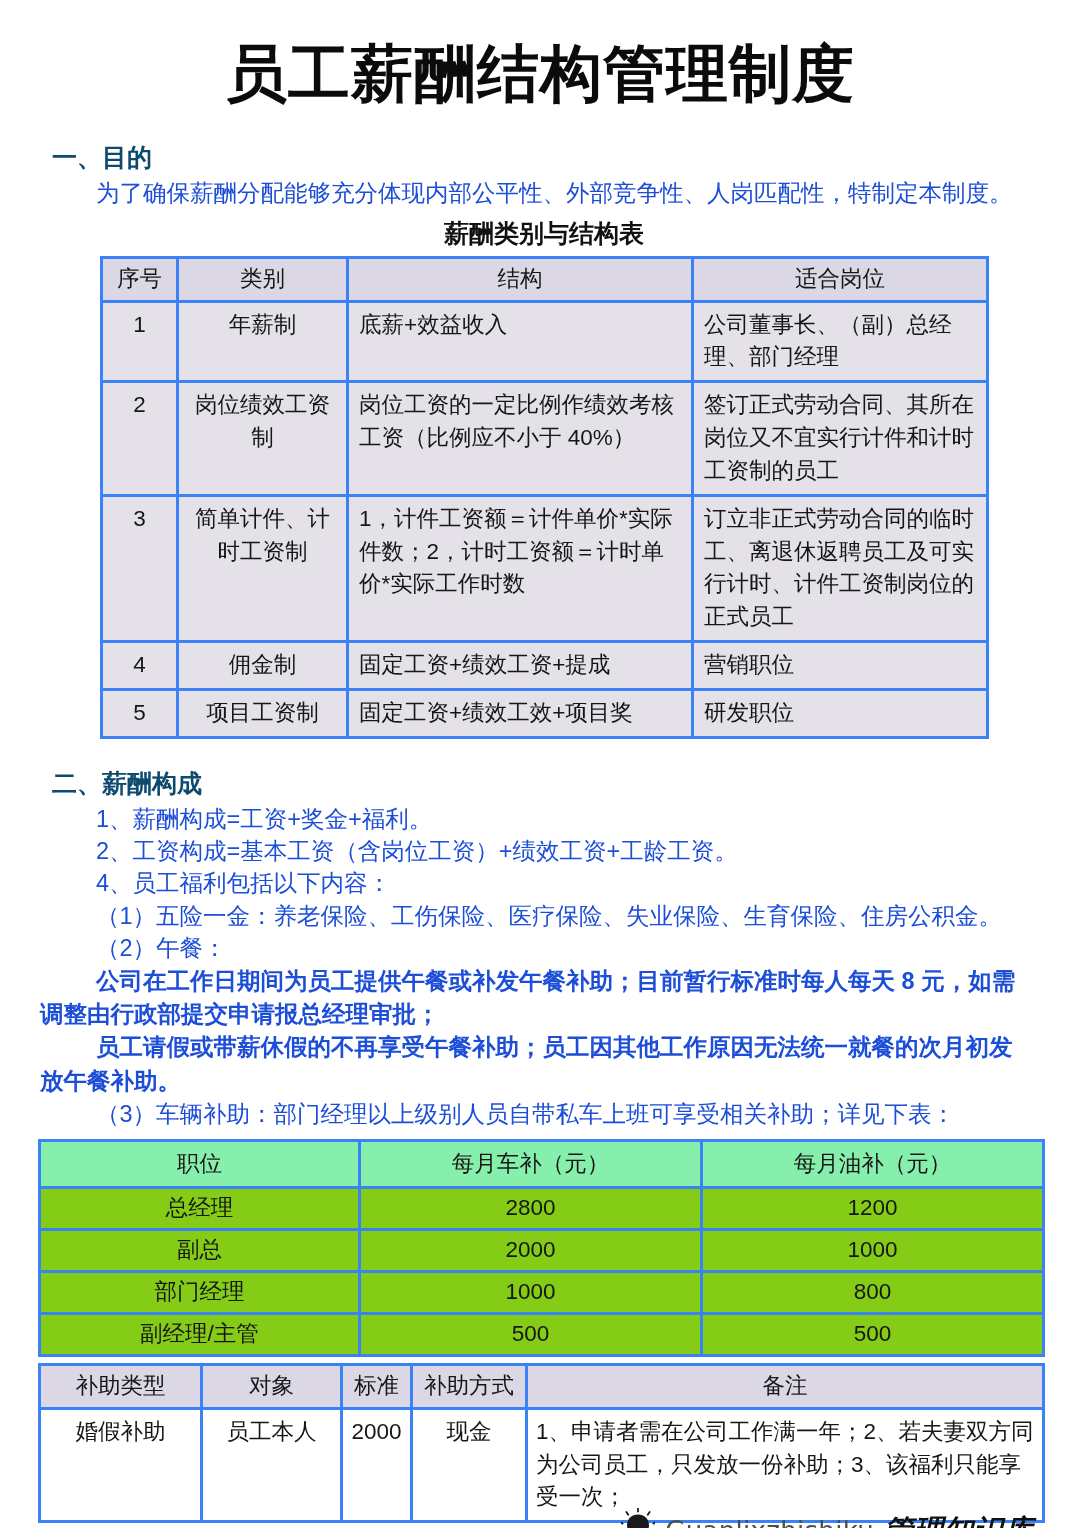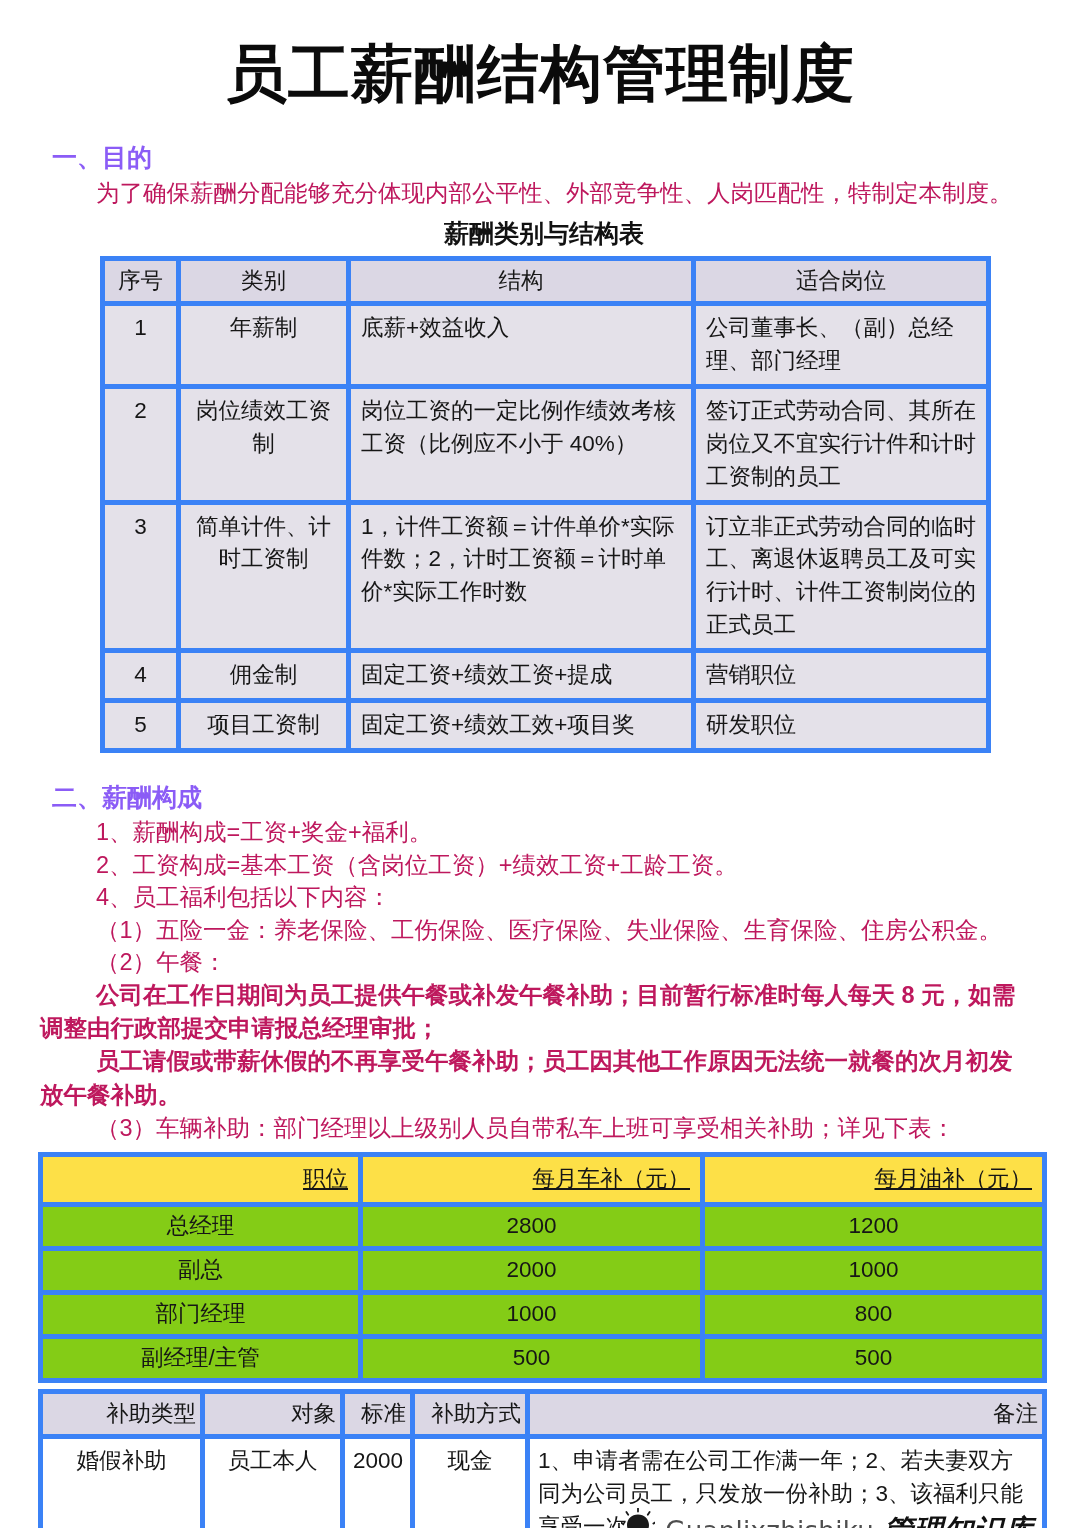--- a/index.html
+++ b/index.html
@@ -32,30 +32,30 @@
     color: #0b0b0b;
     margin: 44px 0 0 0;
     line-height: 1.12;
     font-family: Liberation Mono, monospace;
   }
 
   
   .section-head {
     font-size: 25px;
     font-weight: 700;
-    color: #8b5cf6;
+    color: #0c4a6e;
     margin: 28px 0 2px 52px;
     line-height: 1.35;
   }
   .section-head.second { }
 
   .body-line {
     font-size: 23.5px;
     line-height: 1.42;
-    color: #be185d;
+    color: #1d4ed8;
     margin: 0 12px 0 0;
     padding: 0 40px 0 96px;
   }
   .body-line.indent-hang {
     padding-left: 40px;
     text-indent: 56px;
     padding-right: 36px;
     font-weight: bold;
   }
   .body-line.tight { line-height: 1.38; }
@@ -70,21 +70,21 @@
   }
 
   
   table {
     border-collapse: collapse;
     table-layout: fixed;
     font-size: 22.5px;
     color: #161616;
   }
   table td, table th {
-    border: 5px solid #3b82f6;
+    border: 3px solid #3b82f6;
     padding: 6px 10px;
     font-weight: normal;
     vertical-align: top;
     line-height: 1.46;
   }
 
   
   .tbl-categories {
     width: 886px;
     margin: 0 0 0 100px;
@@ -107,45 +107,44 @@
   .tbl-categories .col-cat   { width: 170px; }
   .tbl-categories .col-struct{ width: 345px; }
   .tbl-categories .col-post  { width: 295px; }
 
   
   .tbl-vehicle {
     width: 1004px;
     margin: 8px 0 0 38px;
   }
   .tbl-vehicle th {
-    background: #fde047;
-    text-align: right;
+    background: #86efac;
+    text-align: center;
     vertical-align: middle;
     height: 42px;
-    text-decoration: underline;
   }
   .tbl-vehicle td {
     background: #84cc16;
     text-align: center;
     vertical-align: middle;
     height: 40px;
     padding: 3px 8px;
   }
   .tbl-vehicle .col-post { width: 320px; }
   .tbl-vehicle .col-car  { width: 342px; }
   .tbl-vehicle .col-fuel { width: 342px; }
 
   
   .tbl-holiday {
     width: 1004px;
     margin: 6px 0 0 38px;
   }
   .tbl-holiday th {
     background: #dbd7e4;
-    text-align: right;
+    text-align: center;
     vertical-align: middle;
     height: 44px;
     padding: 4px 4px;
   }
   .tbl-holiday td {
     background: #ffffff;
     vertical-align: top;
     padding: 6px 8px;
   }
   .tbl-holiday td.ctr {

